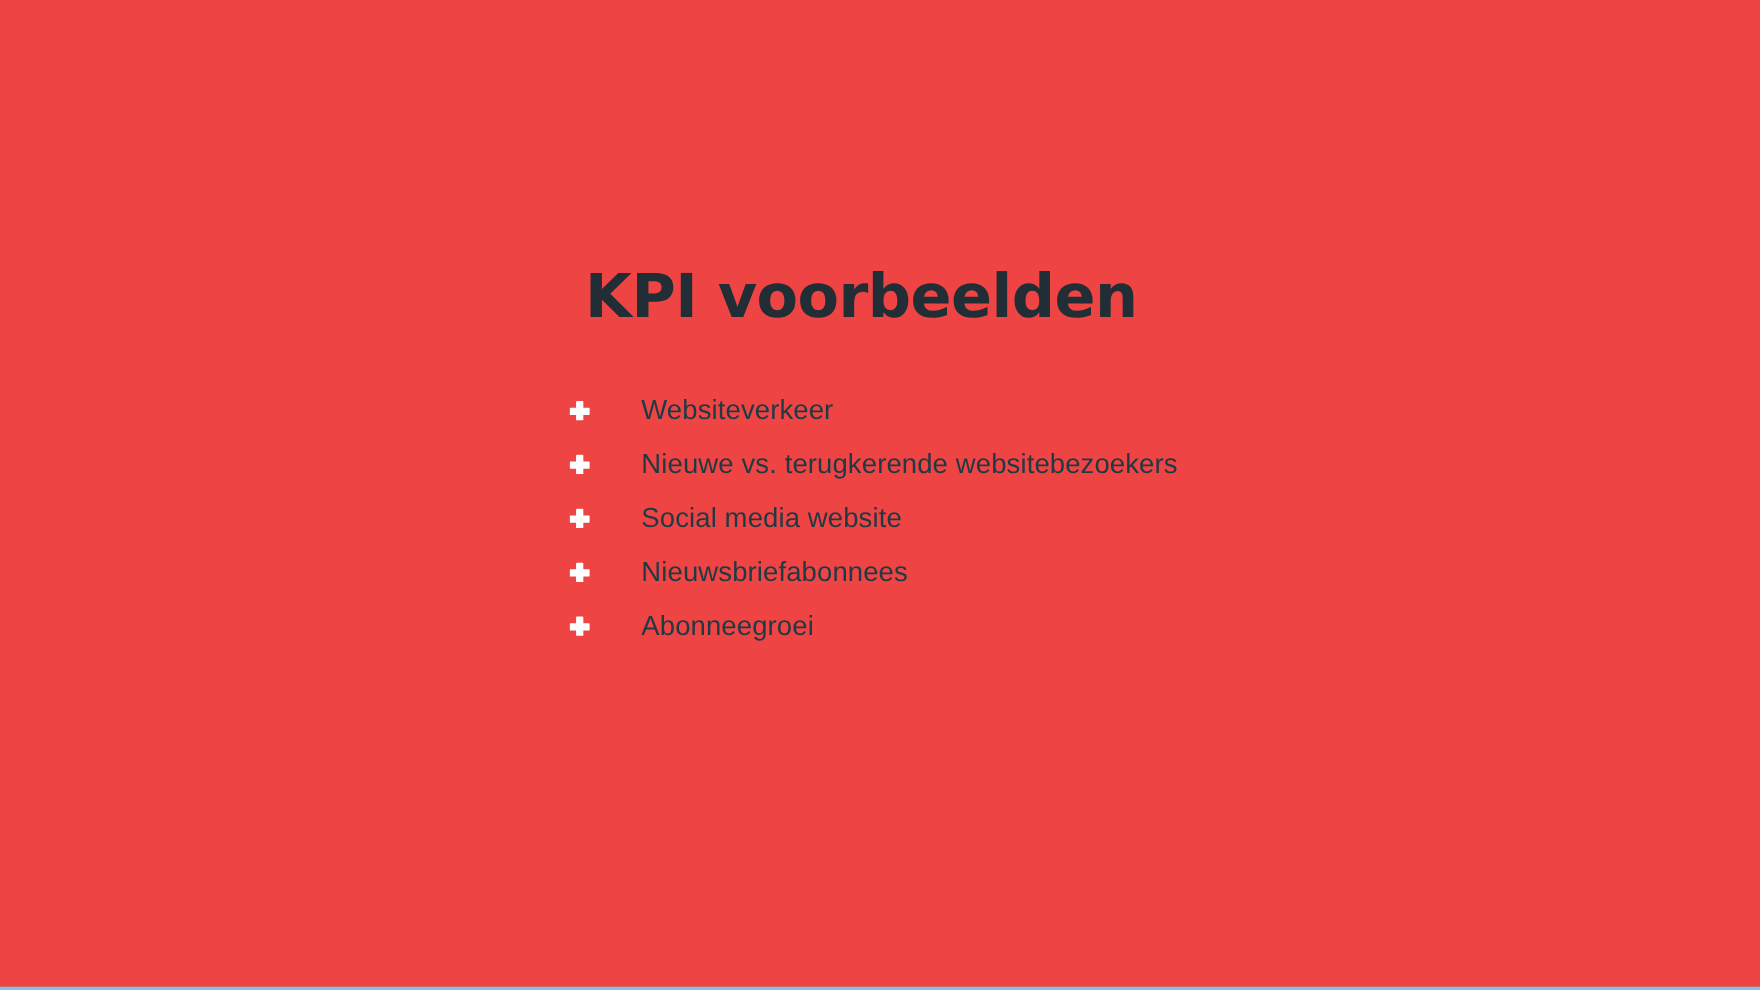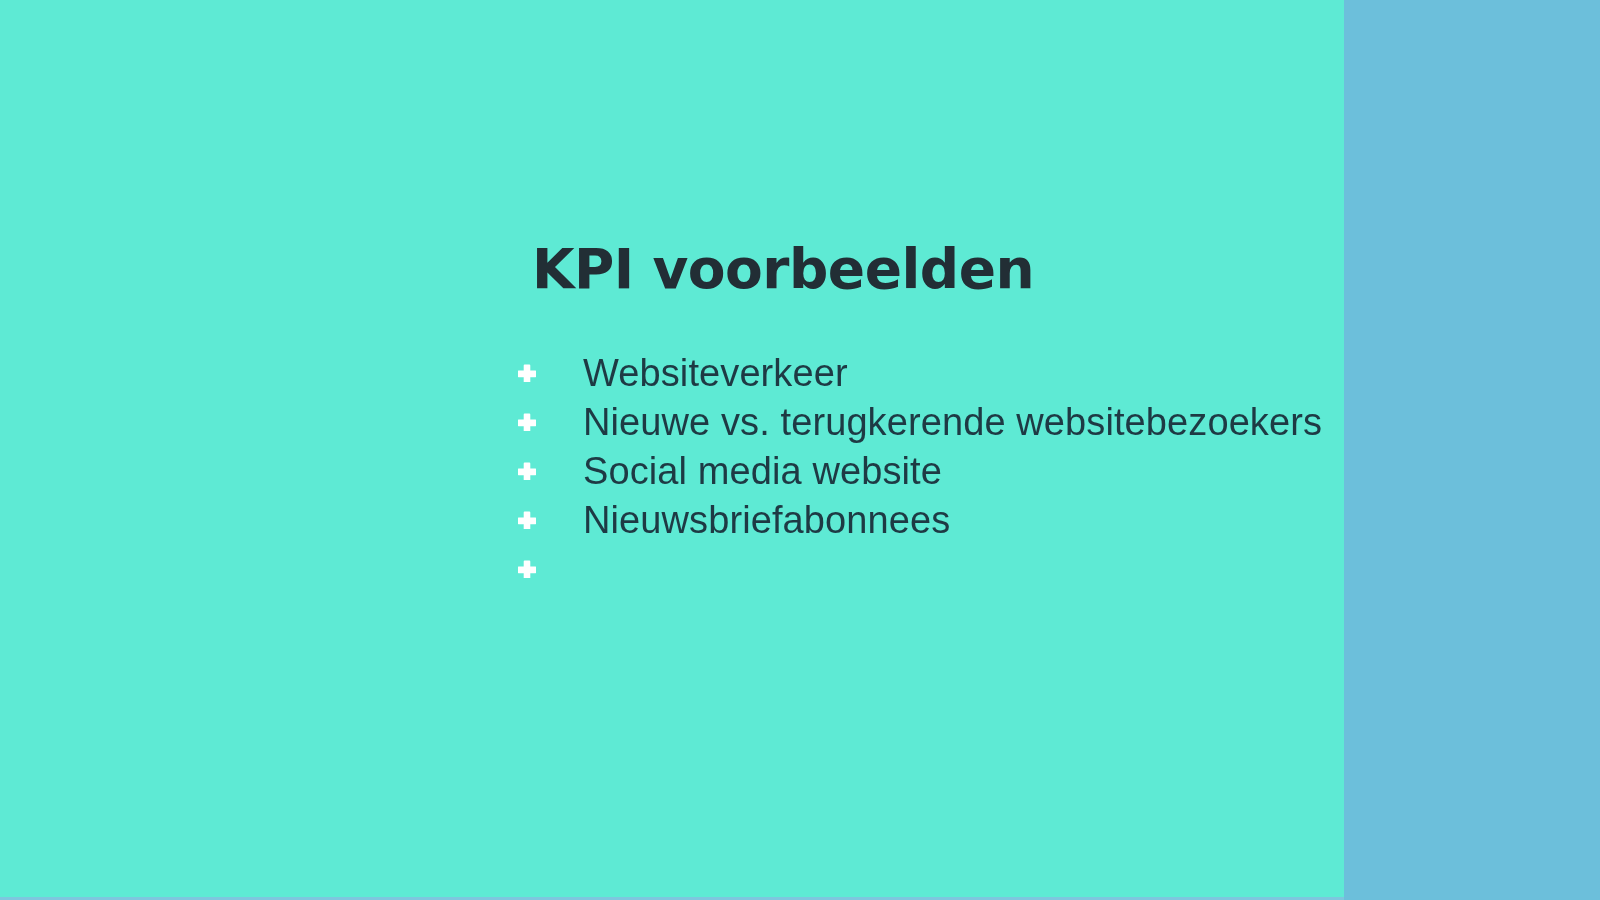--- a/index.html
+++ b/index.html
@@ -11,23 +11,23 @@
   body {
     width: 1600px;
     height: 900px;
     overflow: hidden;
     font-family: "Liberation Sans", sans-serif;
     background: #6cbfdb;
   }
 
   .slide {
     position: relative;
-    width: 1344px;
+    width: 1600px;
     height: 900px;
-    background: #5eead4;
+    background: #ef4444;
     box-sizing: border-box;
     overflow: hidden;
   }
 
   
   .slide-title {
     position: absolute;
     left: 0;
     top: 196px;
     width: 1566px;
@@ -69,21 +69,21 @@
   }
 
   .bullet-plus svg {
     display: block;
     width: 18px;
     height: 18px;
   }
 
   .kpi-label {
     font-family: "Liberation Sans", sans-serif;
-    font-size: 38px;
+    font-size: 25px;
     font-weight: 400;
     letter-spacing: 0.1px;
     line-height: 40px;
     color: #1e3a44;
   }
 
   
   .bottom-edge {
     position: absolute;
     left: 0;
@@ -138,19 +138,20 @@
       </span>
       <span class="kpi-label">Nieuwsbriefabonnees</span>
     </li>
 
     <li class="kpi-item">
       <span class="bullet-plus">
         <svg viewBox="0 0 18 18" xmlns="http://www.w3.org/2000/svg" aria-hidden="true">
           <path d="M6.6 0.5 h4.8 a0.9 0.9 0 0 1 0.9 0.9 v5.2 h5.2 a0.9 0.9 0 0 1 0.9 0.9 v4.8 a0.9 0.9 0 0 1 -0.9 0.9 h-5.2 v5.2 a0.9 0.9 0 0 1 -0.9 0.9 h-4.8 a0.9 0.9 0 0 1 -0.9 -0.9 v-5.2 h-5.2 a0.9 0.9 0 0 1 -0.9 -0.9 v-4.8 a0.9 0.9 0 0 1 0.9 -0.9 h5.2 v-5.2 a0.9 0.9 0 0 1 0.9 -0.9 z" fill="#ffffff"></path>
         </svg>
       </span>
+      <span class="kpi-label">Abonneegroei</span>
     </li>
 
   </ul>
 
   <div class="bottom-edge"></div>
 
 </div>
 
 </body></html>

